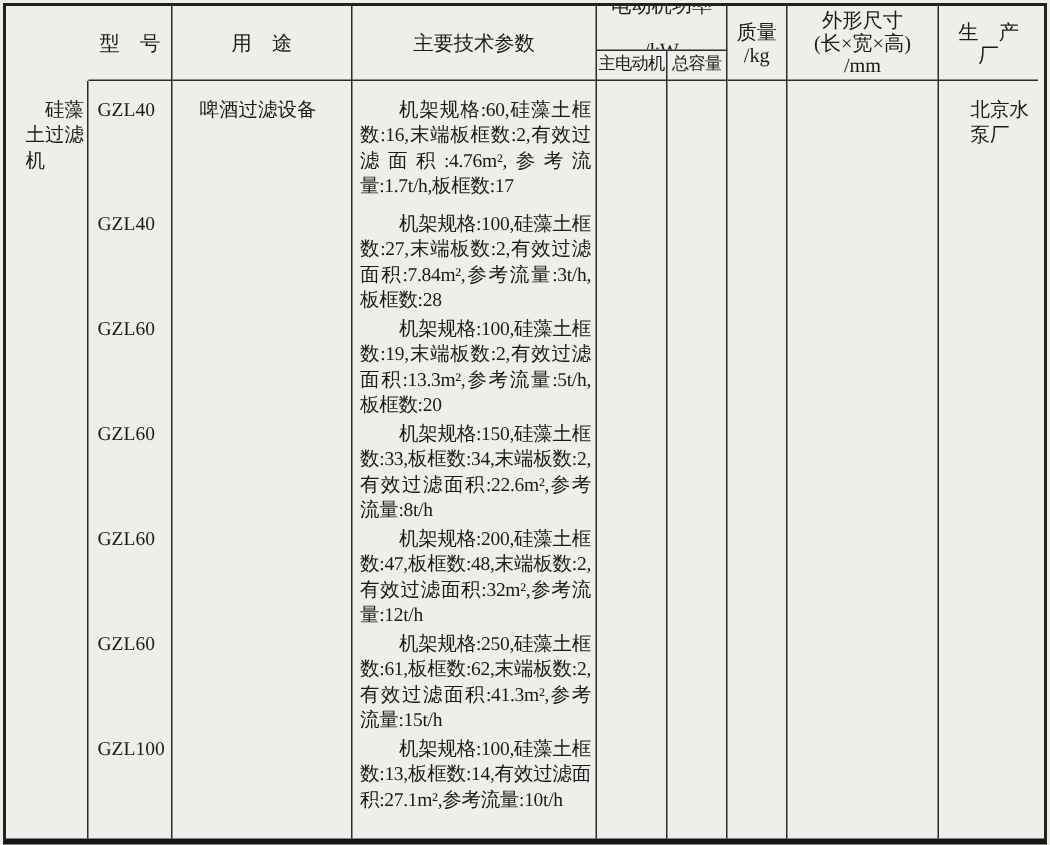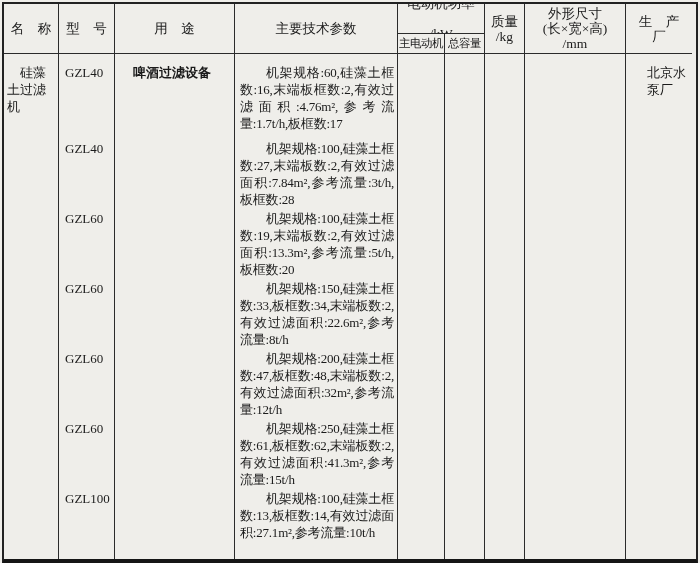--- a/index.html
+++ b/index.html
@@ -37,45 +37,42 @@
   }
   .hd.sub{font-size:11.5px;letter-spacing:-0.5px;}
   .span2{grid-row:1 / span 2;}
   .r1{grid-row:1;gap:15px;}
   .r2{grid-row:2;text-align:center;}
   .body{
     grid-row:3;
     font-size:13px;line-height:17px;
     padding-top:10px;
   }
-  .col-name{padding-left:3px;padding-right:2px;}
+  .col-name{padding-left:13px;padding-right:2px;}
   .col-name .wrap{text-indent:1em;}
-  .col-use{padding-left:5px;font-weight:bold;}
+  .col-use{padding-left:5px;}
   .col-use .wrap{text-indent:1em;}
   .col-maker{padding-left:3px;padding-right:1px;text-align:center;}
   .col-maker .wrap{text-indent:1em;}
   .block{height:70px;padding-left:6px;box-sizing:border-box;}
   .block.first{height:76px;}
   .pblock{
     height:70px;box-sizing:border-box;
     padding-left:5px;padding-right:3px;
     text-indent:2em;
     text-align:justify;
     letter-spacing:-0.2px;
   }
   .pblock.first{height:76px;}
 </style>
 </head>
 <body>
 
 <div class="scan-table">
 
-  <div class="cell hd span2" style="grid-column:1">
-    <span>名　称</span>
-  </div>
 
   <div class="cell hd span2" style="grid-column:2">
     <span>型　号</span>
   </div>
 
   <div class="cell hd span2" style="grid-column:3">
     <span>用　途</span>
   </div>
 
   <div class="cell hd span2" style="grid-column:4">

